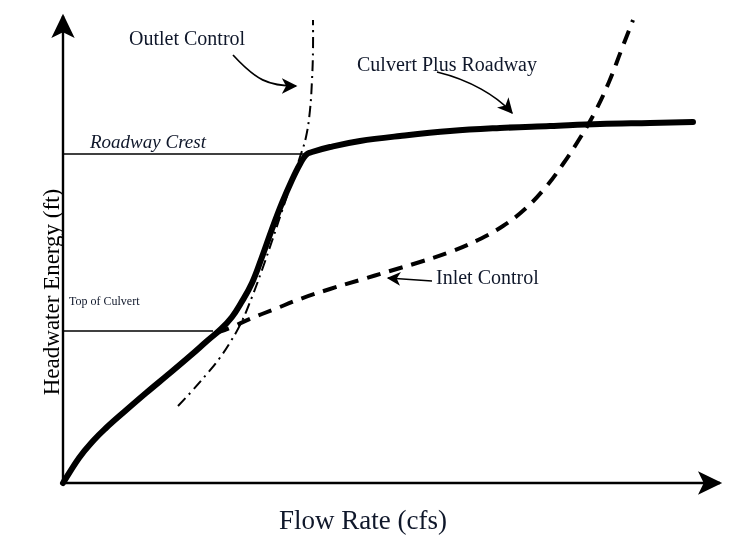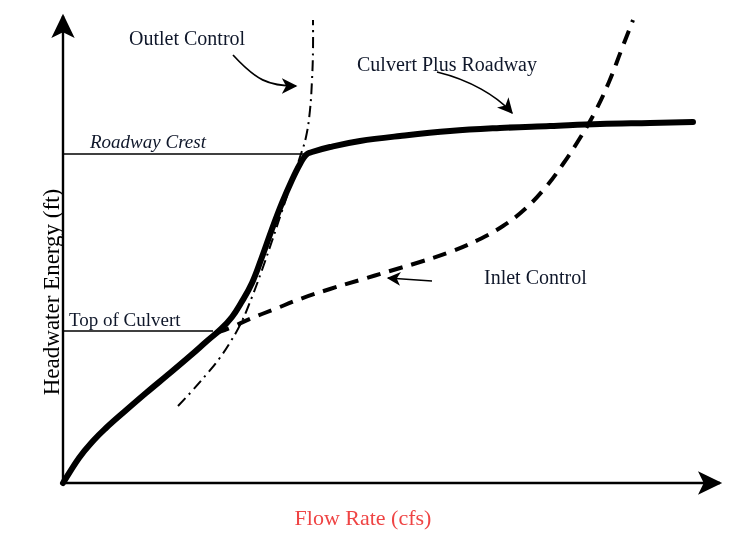--- a/index.html
+++ b/index.html
@@ -46,52 +46,51 @@
     color: #000;
     font-family: "Liberation Serif", "DejaVu Serif", serif;
     white-space: nowrap;
   }
   #x-axis-title {
     position: absolute;
     left: 183px;
     top: 505px;
     width: 360px;
     text-align: center;
-    font-size: 22px;
-    color: #ef4444;
+    font-size: 27px;
+    color: #0f172a;
     font-family: "Liberation Serif", "DejaVu Serif", serif;
     white-space: nowrap;
   }
   #label-outlet-control {
     left: 129px;
     top: 28px;
     font-size: 20px;
   }
   #label-culvert-overtopping {
     left: 357px;
     top: 30px;
     font-size: 20px;
     margin-top: 24px;
   }
   #label-inlet-control {
     left: 436px;
     top: 267px;
     font-size: 20px;
-    margin-left: 48px;
   }
   #label-roadway-crest {
     left: 90px;
     top: 132px;
     font-size: 19px;
     font-style: italic;
   }
   #label-top-of-culvert {
     left: 69px;
-    top: 310px;
-    font-size: 19px;
+    top: 295px;
+    font-size: 12px;
   }
   .ov-line2 { display: block; }
 </style>
 </head>
 <body>
 
 <div id="figure-root">
 
   <svg id="figure-svg" viewBox="0 0 743 553">
     <defs>

